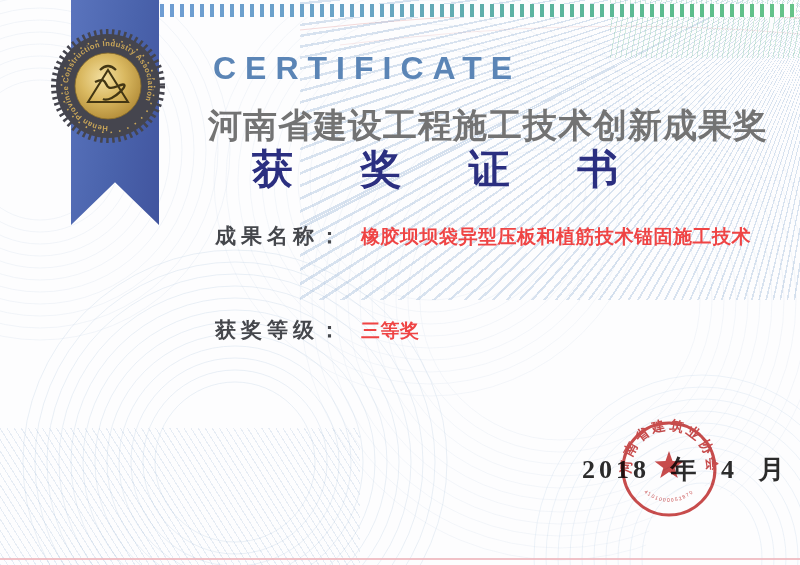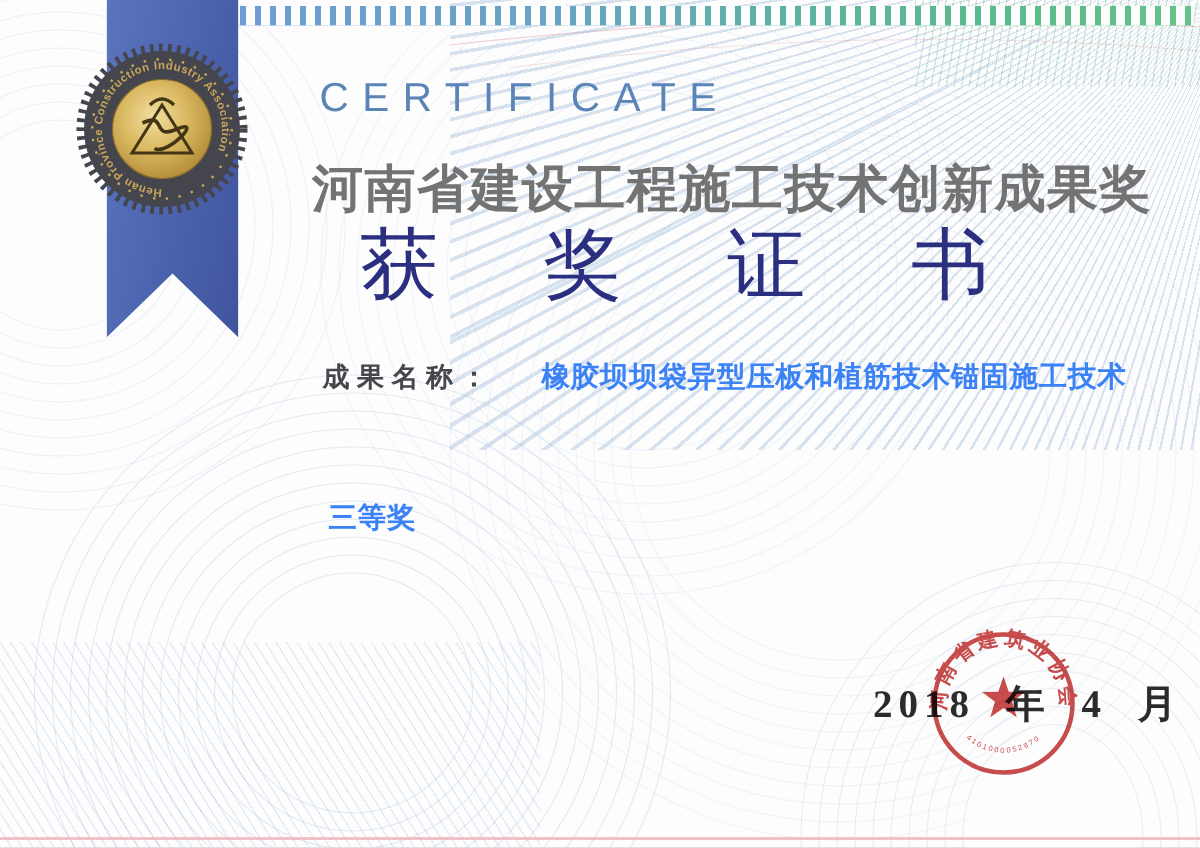--- a/index.html
+++ b/index.html
@@ -24,30 +24,30 @@
     background:repeating-linear-gradient(90deg,transparent 0 4px,#fdfdfe 4px 10px);}
 
   
   .ribbon{position:absolute;left:71px;top:0;width:88px;height:225px;
     background:linear-gradient(100deg,#5a74bd 0%,#4a63ac 55%,#41549e 100%);
     clip-path:polygon(0 0,100% 0,100% 100%,50% 81%,0 100%);
     filter:drop-shadow(1px 2px 2px rgba(40,50,90,.25));}
   svg.medal{position:absolute;left:50px;top:24px;width:116px;height:126px;}
 
   
-  .title-en{position:absolute;left:213px;top:50px;font-size:27px;font-weight:400;
+  .title-en{position:absolute;left:213px;top:50px;font-size:32px;font-weight:700;
     letter-spacing:9px;color:#5b85b6;white-space:nowrap;}
   .title-cn{position:absolute;left:208px;top:103px;font-size:34px;font-weight:700;
     letter-spacing:1px;color:#737373;white-space:nowrap;}
-  .subtitle{position:absolute;left:240px;top:142px;font-size:52px;font-weight:400;
+  .subtitle{position:absolute;left:252px;top:142px;font-size:41px;font-weight:700;
     letter-spacing:28px;color:#2b2f80;white-space:nowrap;}
   .fields{position:absolute;left:215px;top:222px;width:560px;}
   .field-row{display:flex;align-items:baseline;height:28px;margin-bottom:19px;white-space:nowrap;}
-  .field-label{font-size:18px;font-weight:700;letter-spacing:5px;color:#45474c;flex:0 0 142px;}
-  .field-value{font-size:19px;font-weight:700;letter-spacing:.5px;color:#3b82f6;margin-left:4px;margin-top:16px;}
+  .field-label{font-size:21px;font-weight:700;letter-spacing:5px;color:#45474c;flex:0 0 142px;}
+  .field-value{font-size:19px;font-weight:700;letter-spacing:.5px;color:#ef4444;margin-left:4px;}
   .date{position:absolute;left:582px;top:452px;font-family:"Liberation Serif",serif;
     font-size:26px;font-weight:700;letter-spacing:4px;word-spacing:10px;color:#2b2b2b;white-space:nowrap;}
   svg.seal{position:absolute;left:617px;top:417px;width:104px;height:104px;
     opacity:.92;mix-blend-mode:multiply;}
 </style>
 </head>
 <body>
 
 <div class="certificate">
 
@@ -162,20 +162,21 @@
   <div class="subtitle">获 奖 证 书</div>
 
   <div class="fields">
     <div class="field-row">
       <span class="field-label">成果名称：</span>
       <span class="field-value">橡胶坝坝袋异型压板和植筋技术锚固施工技术</span>
     </div>
     <div class="field-row">
     </div>
     <div class="field-row">
+      <span class="field-label">获奖等级：</span>
       <span class="field-value">三等奖</span>
     </div>
   </div>
 
   <div class="date">2018 年 4 月</div>
 
   <svg class="seal" viewBox="0 0 104 104">
     <defs>
       <path id="sealTopArc" d="M 15,62 A 38.5 38.5 0 1 1 89,62"></path>
       <path id="sealBottomArc" d="M 24,72 A 37 37 0 0 0 80,72"></path>

